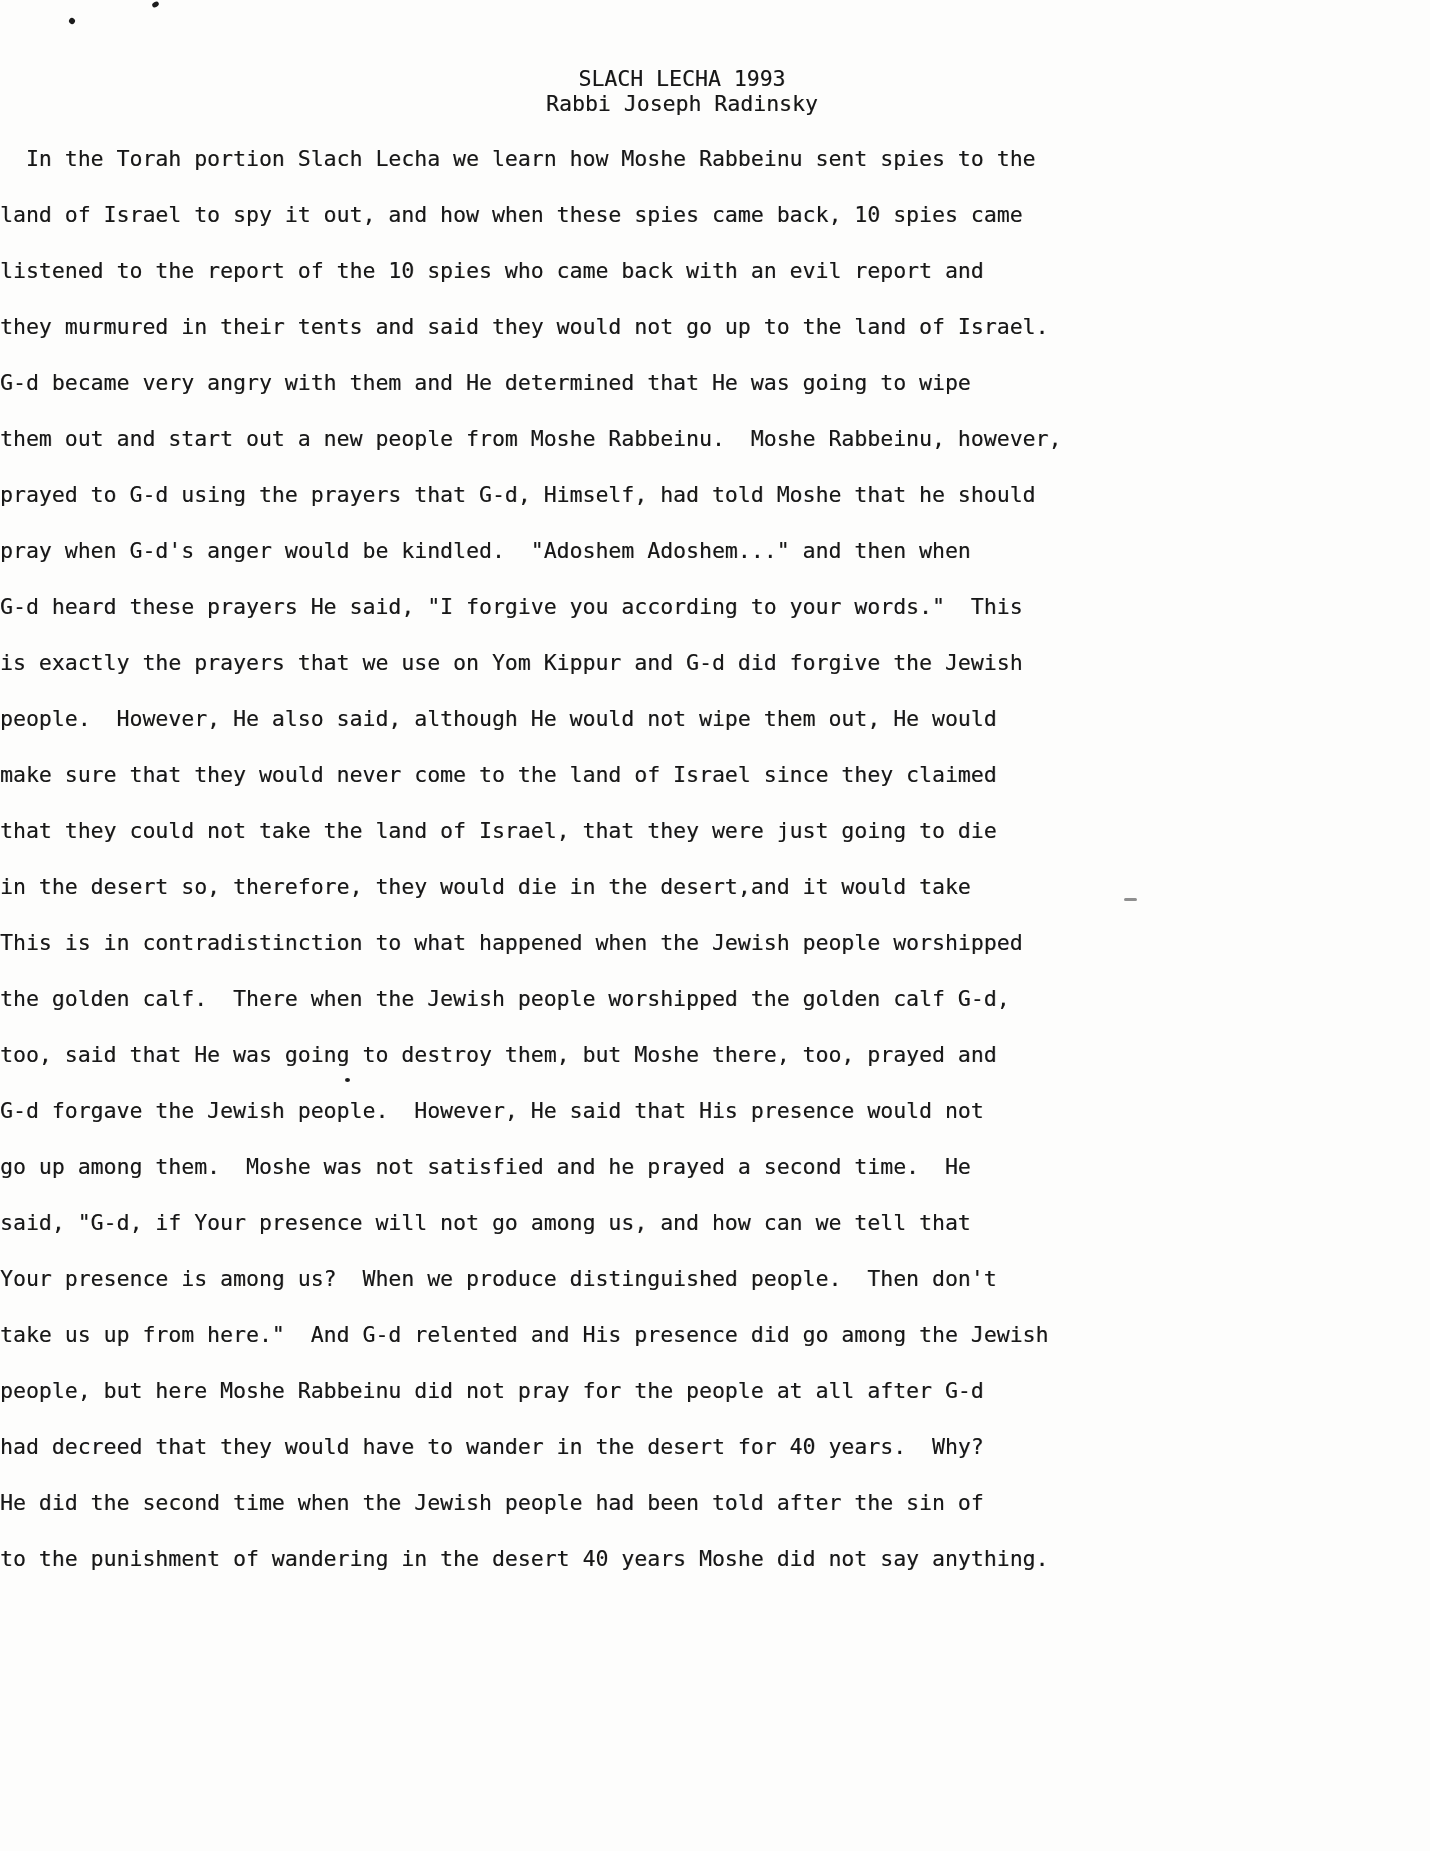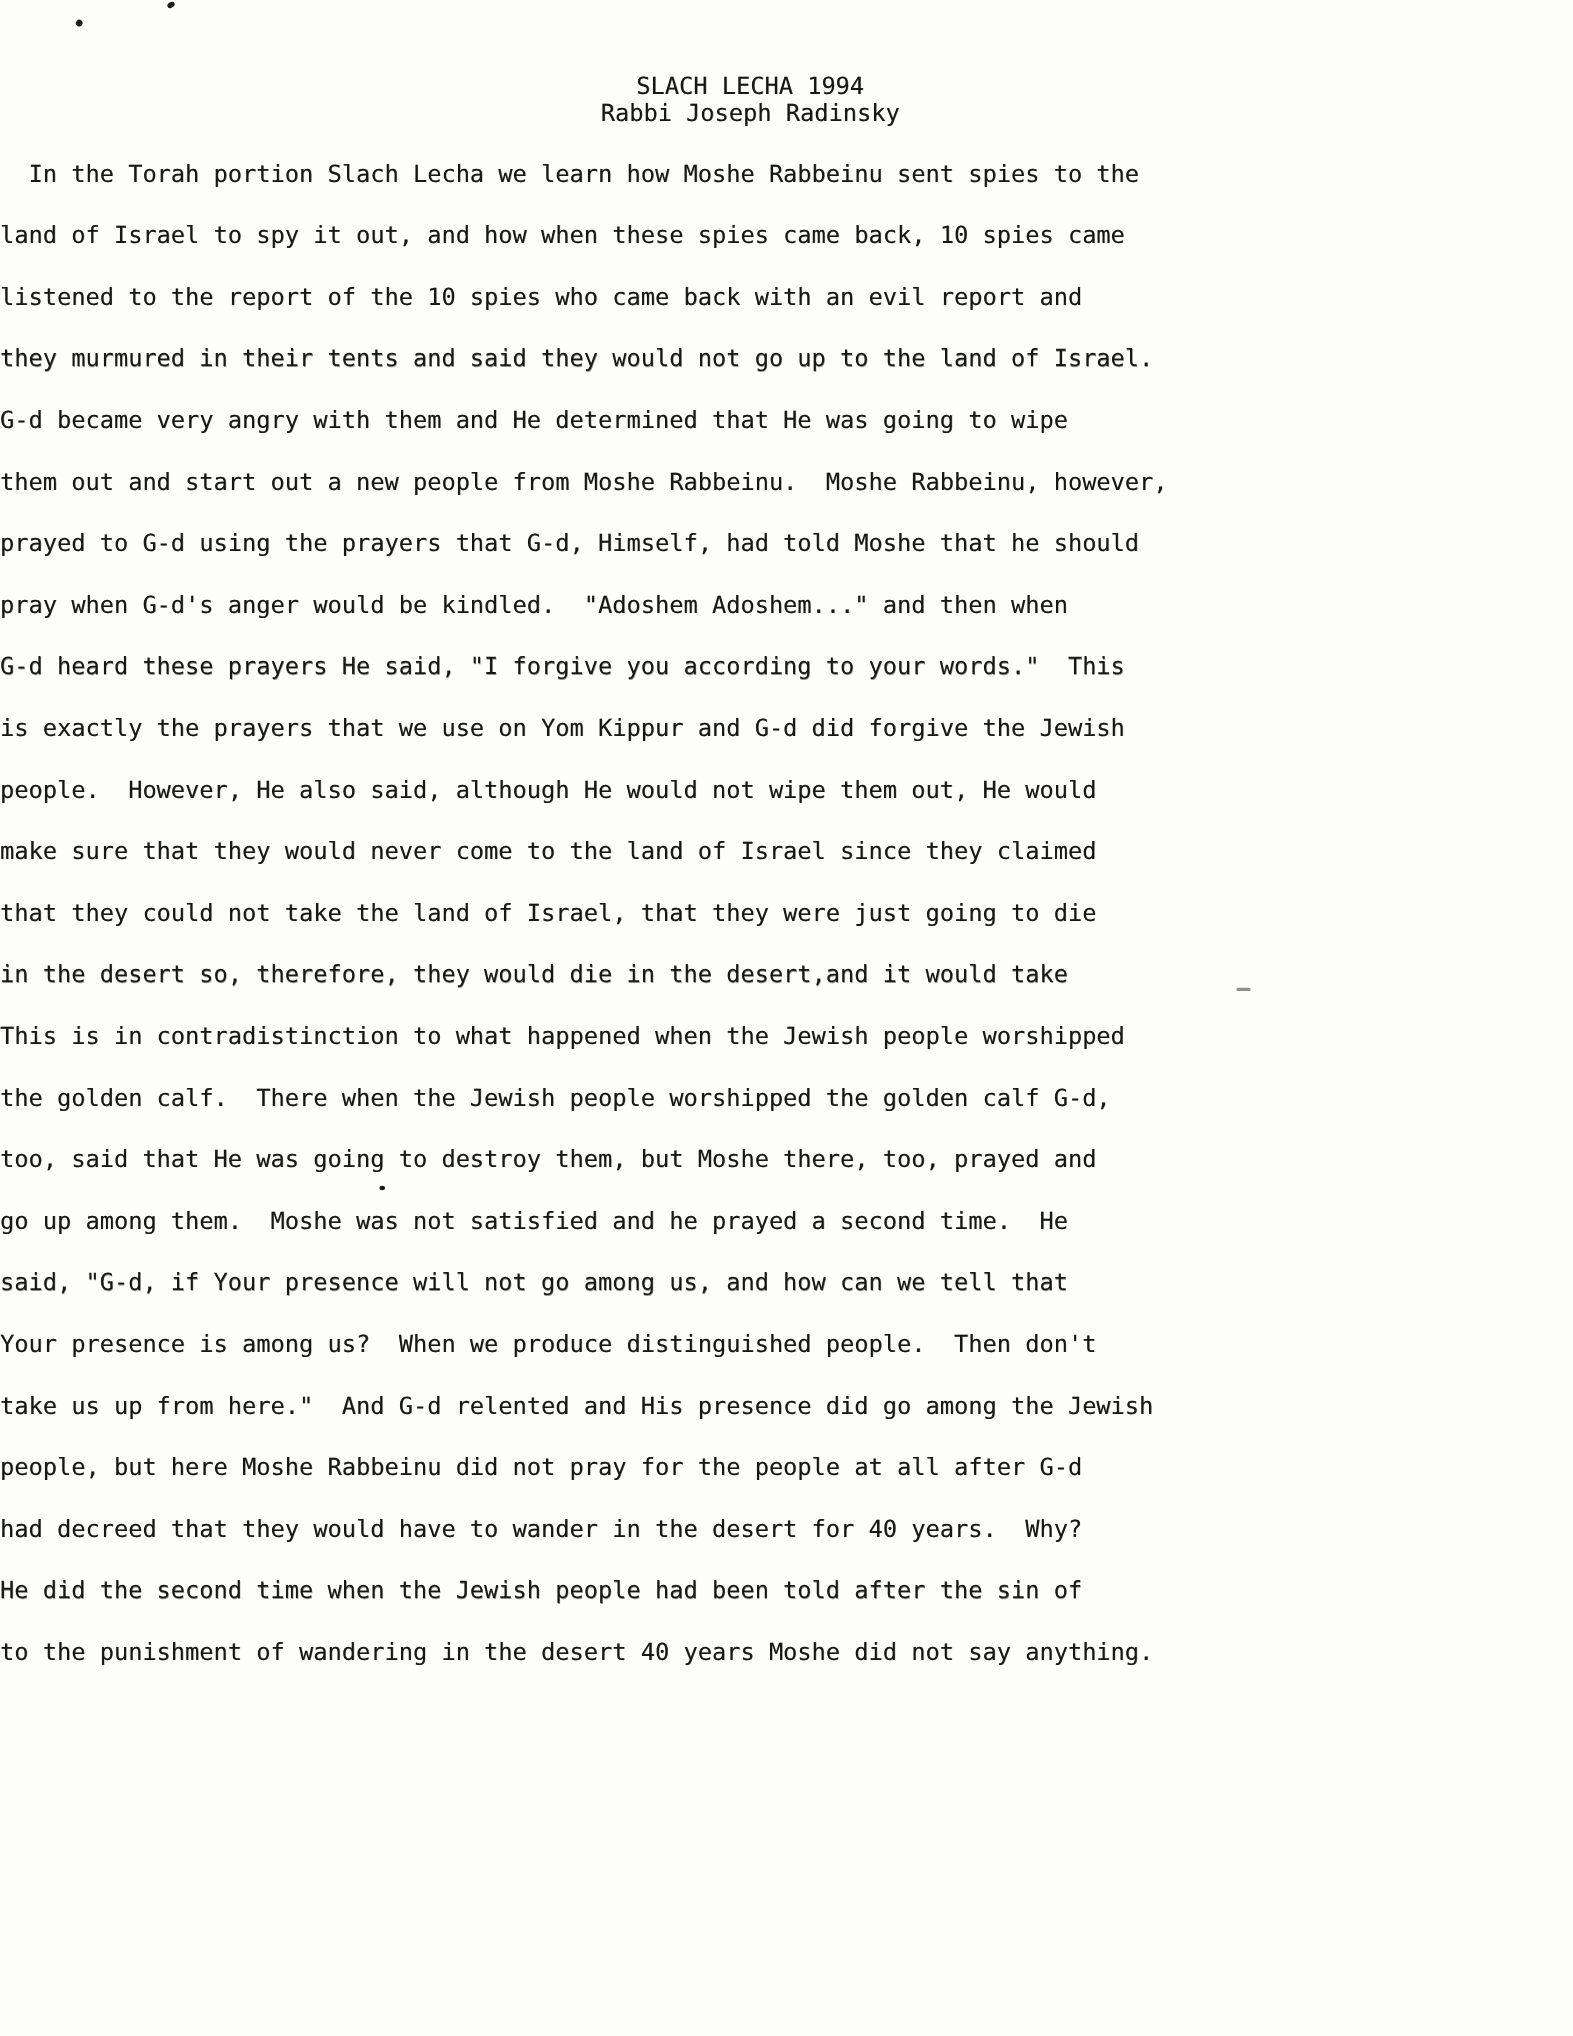--- a/index.html
+++ b/index.html
@@ -49,21 +49,21 @@
 </head>
 <body>
 
 <div class="page">
   <div class="speck s1"></div>
   <div class="speck s2"></div>
   <div class="speck s3"></div>
   <div class="speck s4"></div>
 
   <header class="title-block">
-    <div class="title-line">SLACH LECHA 1994</div>
+    <div class="title-line">SLACH LECHA 1993</div>
     <div class="title-line">Rabbi Joseph Radinsky</div>
   </header>
 
   <main class="body-text">
       <div class="line">  In the Torah portion Slach Lecha we learn how Moshe Rabbeinu sent spies to the</div>
       <div class="line">land of Israel to spy it out, and how when these spies came back, 10 spies came</div>
       <div class="line">listened to the report of the 10 spies who came back with an evil report and</div>
       <div class="line">they murmured in their tents and said they would not go up to the land of Israel.</div>
       <div class="line">G-d became very angry with them and He determined that He was going to wipe</div>
       <div class="line">them out and start out a new people from Moshe Rabbeinu.  Moshe Rabbeinu, however,</div>
@@ -71,20 +71,21 @@
       <div class="line">pray when G-d's anger would be kindled.  "Adoshem Adoshem..." and then when</div>
       <div class="line">G-d heard these prayers He said, "I forgive you according to your words."  This</div>
       <div class="line">is exactly the prayers that we use on Yom Kippur and G-d did forgive the Jewish</div>
       <div class="line">people.  However, He also said, although He would not wipe them out, He would</div>
       <div class="line">make sure that they would never come to the land of Israel since they claimed</div>
       <div class="line">that they could not take the land of Israel, that they were just going to die</div>
       <div class="line">in the desert so, therefore, they would die in the desert,and it would take</div>
       <div class="line">This is in contradistinction to what happened when the Jewish people worshipped</div>
       <div class="line">the golden calf.  There when the Jewish people worshipped the golden calf G-d,</div>
       <div class="line">too, said that He was going to destroy them, but Moshe there, too, prayed and</div>
+      <div class="line">G-d forgave the Jewish people.  However, He said that His presence would not</div>
       <div class="line">go up among them.  Moshe was not satisfied and he prayed a second time.  He</div>
       <div class="line">said, "G-d, if Your presence will not go among us, and how can we tell that</div>
       <div class="line">Your presence is among us?  When we produce distinguished people.  Then don't</div>
       <div class="line">take us up from here."  And G-d relented and His presence did go among the Jewish</div>
       <div class="line">people, but here Moshe Rabbeinu did not pray for the people at all after G-d</div>
       <div class="line">had decreed that they would have to wander in the desert for 40 years.  Why?</div>
       <div class="line">He did the second time when the Jewish people had been told after the sin of</div>
       <div class="line">to the punishment of wandering in the desert 40 years Moshe did not say anything.</div>
     </main>
 </div>

